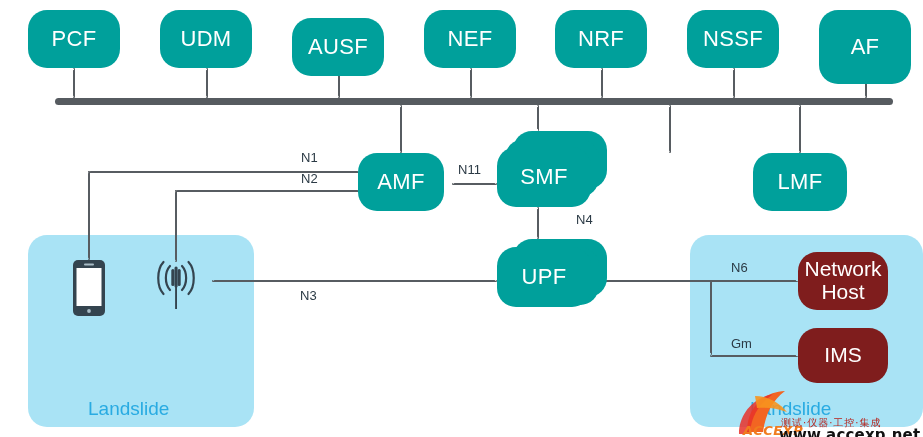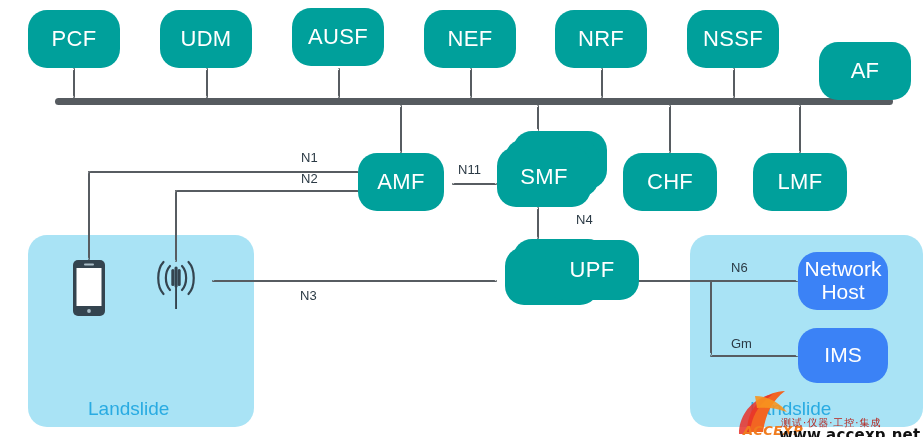--- a/index.html
+++ b/index.html
@@ -52,21 +52,21 @@
   .zone-label{
     position:absolute;
     color:#29ABE2;
     font-size:19px;
     z-index:2;
     white-space:nowrap;
   }
 
   
   .hostbox{
-    background:#3b82f6;
+    background:#7f1d1d;
     color:#ffffff;
     display:flex;
     align-items:center;
     justify-content:center;
     text-align:center;
     font-size:21px;
     line-height:1.08;
     z-index:6;
   }
 
@@ -161,33 +161,33 @@
   <div class="abs dash-v" style="left:537px;top:105px;height:26px;"></div>
   <div class="abs dash-v" style="left:669px;top:105px;height:48px;"></div>
   <div class="abs dash-v" style="left:799px;top:105px;height:48px;"></div>
 
   <div class="abs nf" style="left:28px;top:10px;width:92px;height:58px;">
     <span>PCF</span>
   </div>
   <div class="abs nf" style="left:160px;top:10px;width:92px;height:58px;">
     <span>UDM</span>
   </div>
-  <div class="abs nf" style="left:292px;top:8px;width:92px;height:58px;">
+  <div class="abs nf" style="left:292px;top:18px;width:92px;height:58px;">
     <span>AUSF</span>
   </div>
   <div class="abs nf" style="left:424px;top:10px;width:92px;height:58px;">
     <span>NEF</span>
   </div>
   <div class="abs nf" style="left:555px;top:10px;width:92px;height:58px;">
     <span>NRF</span>
   </div>
   <div class="abs nf" style="left:687px;top:10px;width:92px;height:58px;">
     <span>NSSF</span>
   </div>
-  <div class="abs nf" style="left:819px;top:10px;width:92px;height:58px;margin-top:32px;">
+  <div class="abs nf" style="left:819px;top:10px;width:92px;height:74px;">
     <span>AF</span>
   </div>
 
   <div class="abs dash-v" style="left:88px;top:171px;height:89px;"></div>
   <div class="abs dash-h" style="left:88px;top:171px;width:272px;"></div>
 
   <div class="abs dash-v" style="left:175px;top:190px;height:72px;"></div>
   <div class="abs dash-h" style="left:175px;top:190px;width:185px;"></div>
 
   <div class="iface" style="left:301px;top:150px;">N1</div>
@@ -212,30 +212,27 @@
   <div class="abs nf" style="left:358px;top:153px;width:86px;height:58px;">
     <span>AMF</span>
   </div>
 
   <div class="abs stack-sheet" style="left:513px;top:131px;width:94px;height:58px;"></div>
   <div class="abs stack-sheet s2" style="left:505px;top:139px;width:94px;height:58px;"></div>
   <div class="abs nf" style="left:497px;top:147px;width:94px;height:60px;">
     <span>SMF</span>
   </div>
 
-  <div class="abs nf" style="left:623px;top:153px;width:94px;height:58px;">
-    <span>CHF</span>
-  </div>
   <div class="abs nf" style="left:753px;top:153px;width:94px;height:58px;">
     <span>LMF</span>
   </div>
 
   <div class="abs stack-sheet" style="left:513px;top:239px;width:94px;height:58px;"></div>
   <div class="abs stack-sheet s2" style="left:505px;top:247px;width:94px;height:58px;"></div>
-  <div class="abs nf" style="left:497px;top:240px;width:94px;height:60px;margin-left:48px;">
+  <div class="abs nf" style="left:497px;top:247px;width:94px;height:60px;">
     <span>UPF</span>
   </div>
 
   <div class="abs hostbox" style="left:798px;top:252px;width:90px;height:58px;flex-direction:column;">
     <span>Network</span>
     <span>Host</span>
   </div>
   <div class="abs hostbox" style="left:798px;top:328px;width:90px;height:55px;">
     <span>IMS</span>
   </div>

